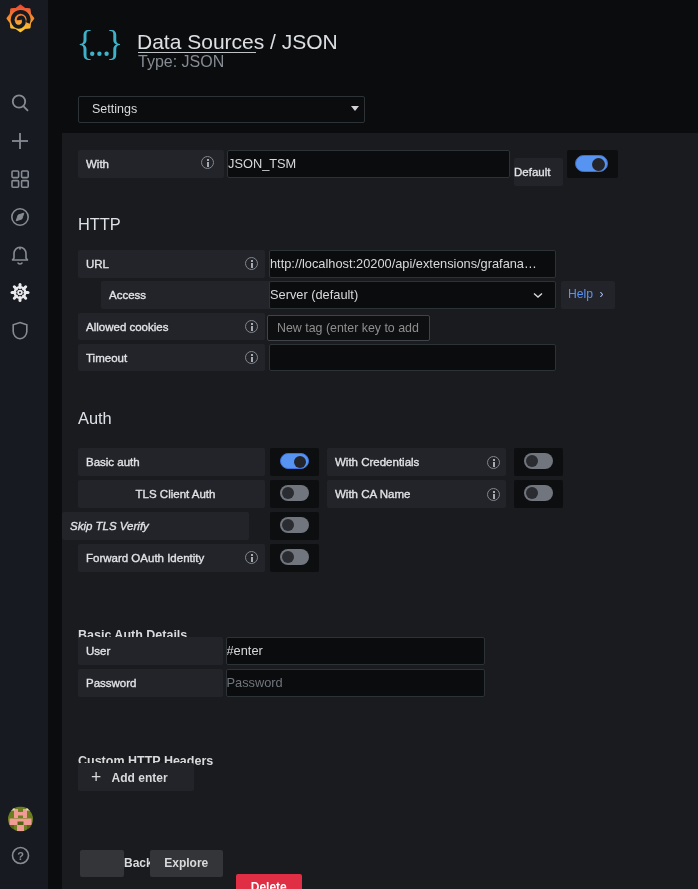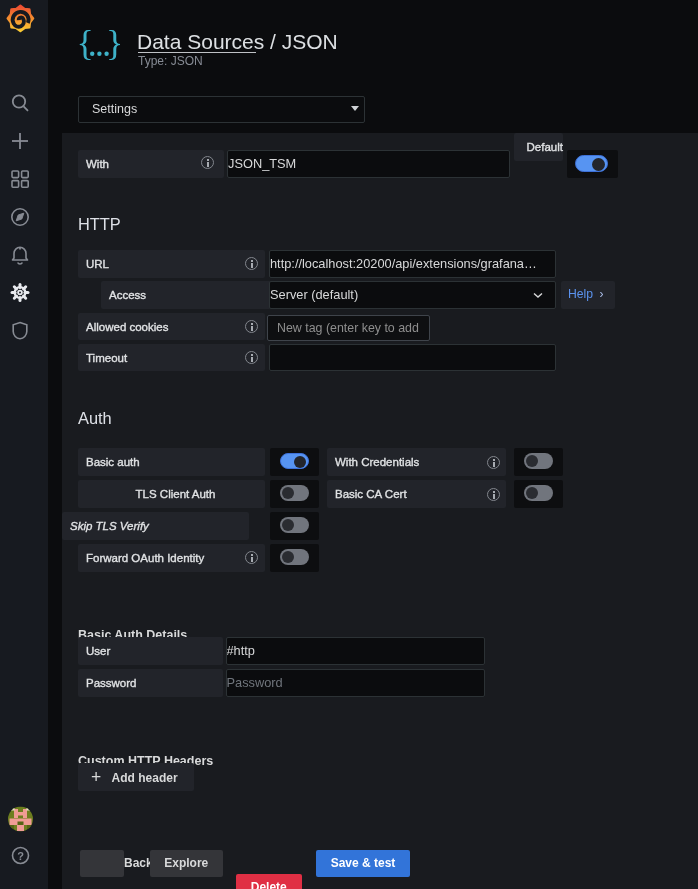--- a/index.html
+++ b/index.html
@@ -124,29 +124,29 @@
     <svg width="60" height="50" viewBox="0 0 60 50">
       <text x="2.5" y="34.5" font-family="Liberation Serif" font-size="36" fill="#3eb2c8">{</text>
       <text x="32" y="34.5" font-family="Liberation Serif" font-size="36" fill="#3eb2c8">}</text>
       <circle cx="18.2" cy="33.7" r="2.2" fill="#3eb2c8"></circle>
       <circle cx="25.4" cy="33.7" r="2.2" fill="#3eb2c8"></circle>
       <circle cx="32.6" cy="33.7" r="2.2" fill="#3eb2c8"></circle>
     </svg>
   </div>
   <div class="abs" style="left:137px; top:31px; font-size:21px; color:#dde0e3; line-height:22px;">Data Sources / JSON</div>
   <div class="abs" style="left:138px; top:52px; width:118px; height:1px; background:#bfc2c6;"></div>
-  <div class="abs" style="left:138px; top:55px; font-size:12px; color:#868b94; line-height:13px;">Type: JSON</div>
+  <div class="abs" style="left:138px; top:55px; font-size:16px; color:#868b94; line-height:13px;">Type: JSON</div>
 
   <div class="abs inp" style="left:78px; top:96px; width:287px; height:27px; line-height:25px; padding-left:13px; font-size:12.5px;">Settings</div>
   <div class="abs" style="left:350.5px; top:105.5px; width:0; height:0; border-left:4px solid transparent; border-right:4px solid transparent; border-top:5px solid #cfd2d5;"></div>
 
   <div class="abs lbl" style="left:78px; top:149.5px; width:146px;">With</div>
   <div class="info" style="left:201px; top:156px;"></div>
   <div class="abs inp" style="left:227px; top:149.5px; width:283px;">JSON_TSM</div>
-  <div class="abs lbl" style="left:514px; top:133px; width:49px; padding-left:0; text-align:right;">Default</div>
+  <div class="abs lbl" style="left:514px; top:158px; width:49px; padding-left:0; text-align:left;">Default</div>
   <div class="sw" style="left:566.5px; top:149.5px; width:51px;">
     <div class="pill on big">
         <div class="knob"></div>
       </div>
   </div>
 
   <div class="abs h3" style="left:78px; top:215px;">HTTP</div>
 
   <div class="abs lbl" style="left:78px; top:250px; width:187px; height:27.5px;">URL</div>
   <div class="info" style="left:245px; top:257px;"></div>
@@ -182,21 +182,21 @@
         <div class="knob"></div>
       </div>
     </div>
 
   <div class="abs lbl" style="left:78px; top:480px; width:187px;text-align:center;">TLS Client Auth</div>
   <div class="sw" style="left:270px; top:480px;">
       <div class="pill off">
         <div class="knob"></div>
       </div>
     </div>
-  <div class="abs lbl" style="left:327px; top:480px; width:179px;">Basic CA Cert</div>
+  <div class="abs lbl" style="left:327px; top:480px; width:179px;">With CA Name</div>
   <div class="info" style="left:487px; top:488px;"></div>
   <div class="sw" style="left:514px; top:480px;">
       <div class="pill off">
         <div class="knob"></div>
       </div>
     </div>
 
   <div class="abs lbl" style="left:62px; top:512px; width:187px;font-style:italic;">Skip TLS Verify</div>
   <div class="sw" style="left:270px; top:512px;">
       <div class="pill off">
@@ -207,27 +207,26 @@
   <div class="abs lbl" style="left:78px; top:544px; width:187px;">Forward OAuth Identity</div>
   <div class="info" style="left:245px; top:551px;"></div>
   <div class="sw" style="left:270px; top:544px;">
       <div class="pill off">
         <div class="knob"></div>
       </div>
     </div>
 
   <div class="abs h4" style="left:78px; top:608px;">Basic Auth Details</div>
   <div class="abs lbl" style="left:78px; top:636.5px; width:145px;">User</div>
-  <div class="abs inp" style="left:225.5px; top:636.5px; width:259px;">#http</div>
+  <div class="abs inp" style="left:225.5px; top:636.5px; width:259px;">#enter</div>
   <div class="abs lbl" style="left:78px; top:668.5px; width:145px;">Password</div>
   <div class="abs inp" style="left:225.5px; top:668.5px; width:259px; color:#70757c;">Password</div>
 
   <div class="abs h4" style="left:78px; top:734px;">Custom HTTP Headers</div>
   <div class="abs" style="left:78px; top:763px; width:116px; height:28px; background:#22242a; border-radius:2px; color:#d8d9da; font-size:12px; font-weight:700; line-height:28px;">
     <span style="font-weight:400; font-size:17.5px; margin-left:13px; vertical-align:-1.5px;">+</span>
-    <span style="margin-left:7px;">Add header</span>
+    <span style="margin-left:7px;">Add enter</span>
   </div>
 
   <div class="btn" style="left:80px; top:850px; width:44px; background:#343539;padding-left:44px;">Back</div>
   <div class="btn" style="left:150px; top:850px; width:72.5px; background:#343539;">Explore</div>
   <div class="btn" style="left:236px; top:850px; width:65.5px; background:#e02f44; color:#fff;margin-top:24px;">Delete</div>
-  <div class="btn" style="left:316px; top:850px; width:94px; background:#3274d9; color:#fff;">Save &amp; test</div>
 </div>
 
 </body></html>

